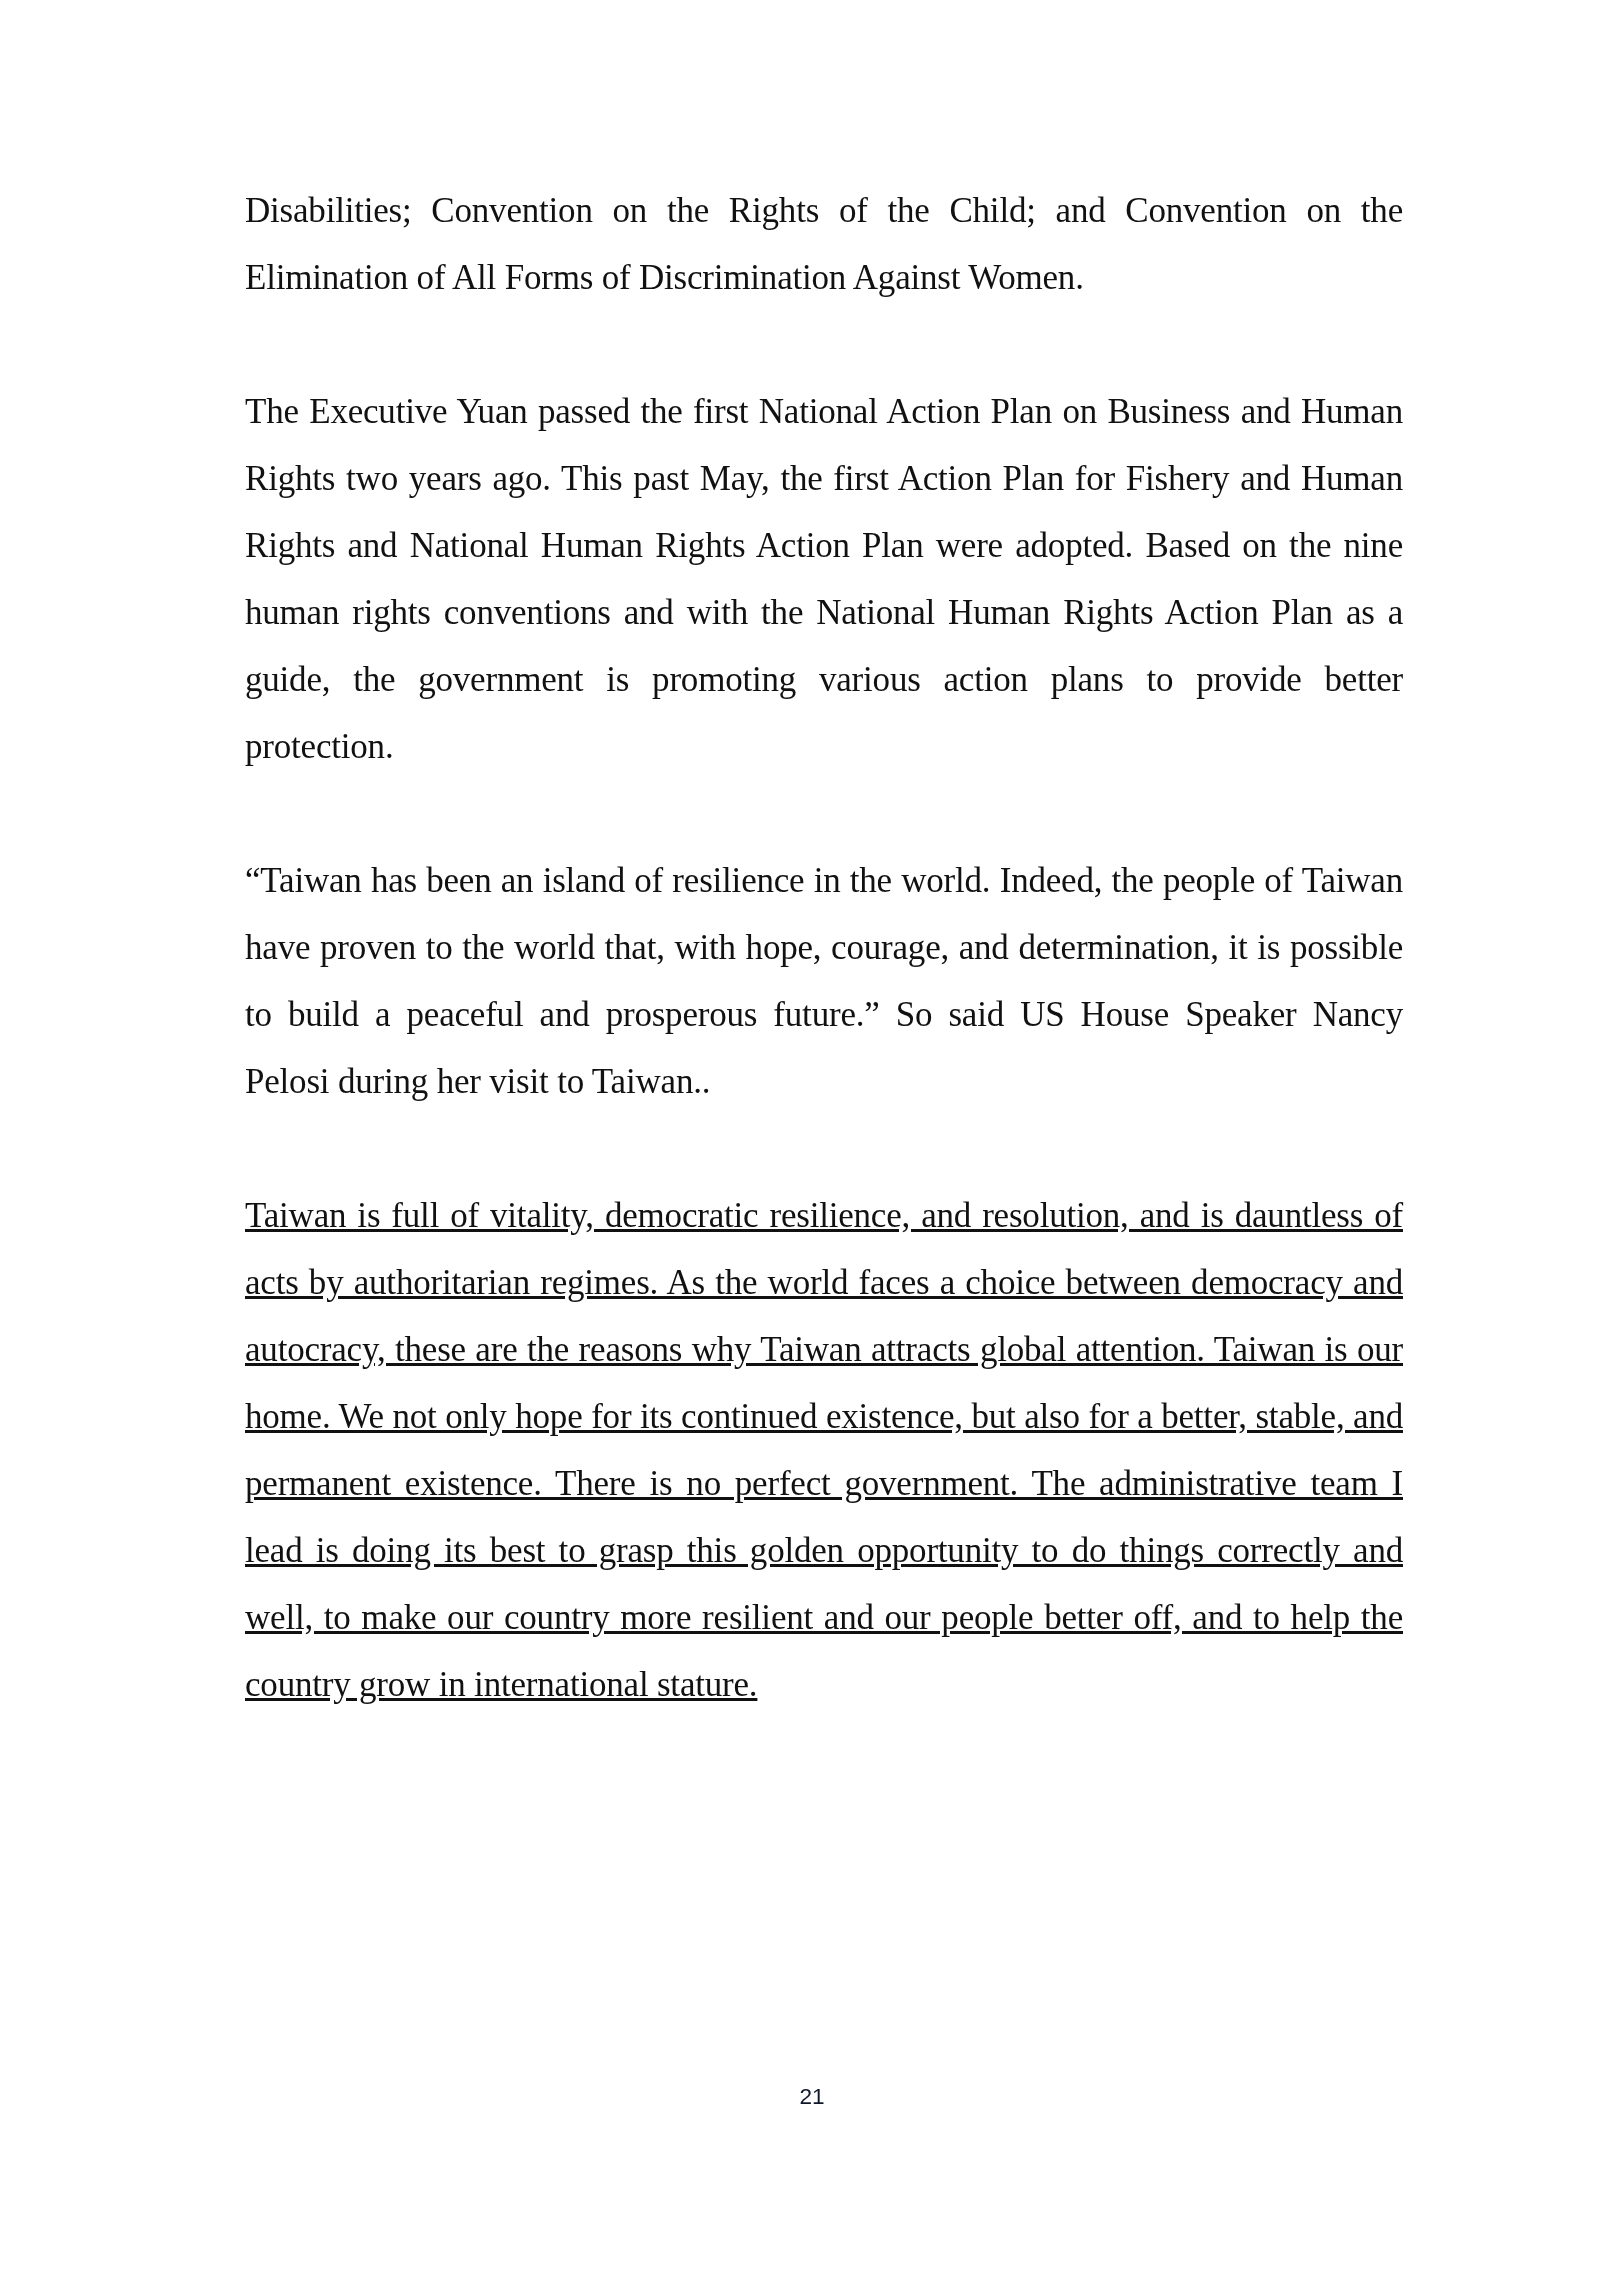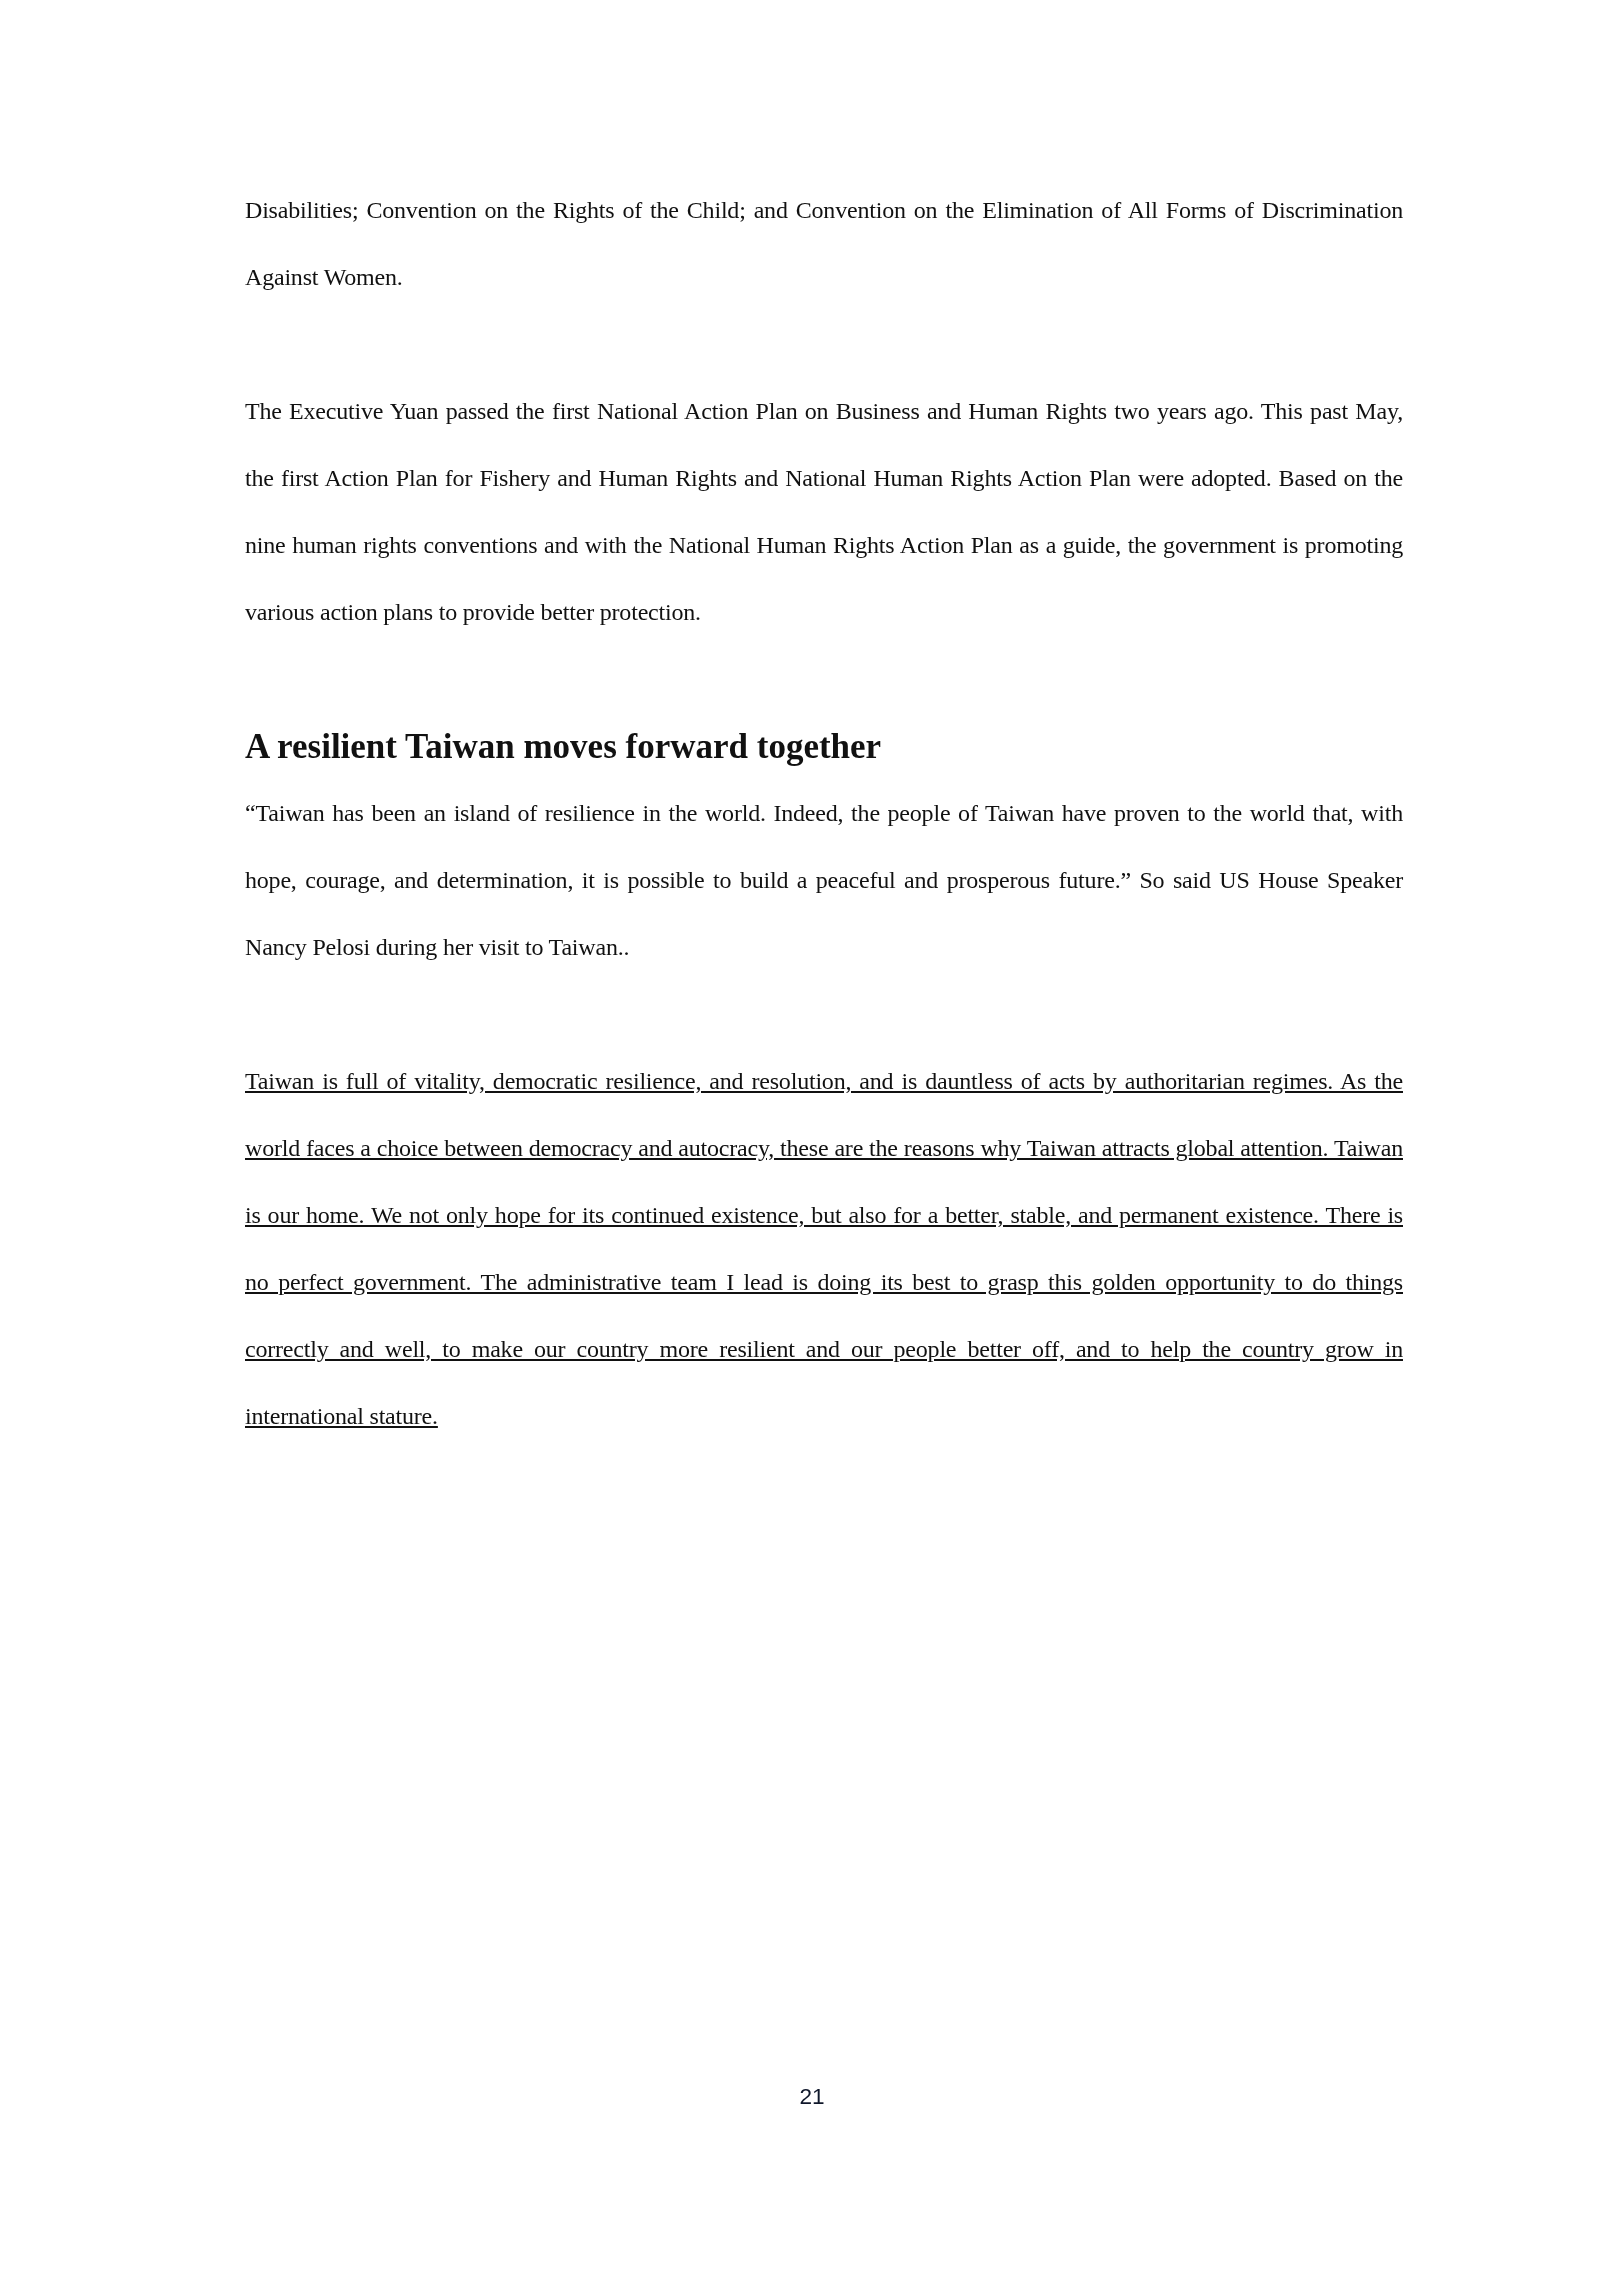--- a/index.html
+++ b/index.html
@@ -15,21 +15,21 @@
       font-family: "Liberation Serif", "DejaVu Serif", serif;
       color: #111111;
     }
     .page {
       position: absolute;
       left: 245px;
       top: 177px;
       width: 1158px;
     }
     .para {
-      font-size: 24px;
+      font-size: 35px;
       line-height: 67px;
       text-align: justify;
       margin: 0;
       letter-spacing: -0.2px;
     }
     .p1 { margin-bottom: 67px; }
     .p2 { margin-bottom: 67px; }
     .heading {
       font-size: 35px;
       line-height: 67px;
@@ -48,19 +48,18 @@
       font-size: 22.6px;
       color: #0f172a;
     }
   </style>
 </head>
 <body>
 
 <div class="page">
   <p class="para p1">Disabilities; Convention on the Rights of the Child; and Convention on the Elimination of All Forms of Discrimination Against Women.</p>
   <p class="para p2">The Executive Yuan passed the first National Action Plan on Business and Human Rights two years ago. This past May, the first Action Plan for Fishery and Human Rights and National Human Rights Action Plan were adopted. Based on the nine human rights conventions and with the National Human Rights Action Plan as a guide, the government is promoting various action plans to provide better protection.</p>
-  <h2 class="heading">A resilient Taiwan moves forward together</h2>
   <p class="para p3">“Taiwan has been an island of resilience in the world. Indeed, the people of Taiwan have proven to the world that, with hope, courage, and determination, it is possible to build a peaceful and prosperous future.” So said US House Speaker Nancy Pelosi during her visit to Taiwan..</p>
   <p class="para p4">Taiwan is full of vitality, democratic resilience, and resolution, and is dauntless of acts by authoritarian regimes. As the world faces a choice between democracy and autocracy, these are the reasons why Taiwan attracts global attention. Taiwan is our home. We not only hope for its continued existence, but also for a better, stable, and permanent existence. There is no perfect government. The administrative team I lead is doing its best to grasp this golden opportunity to do things correctly and well, to make our country more resilient and our people better off, and to help the country grow in international stature.</p>
 </div>
 
 <div class="page-number">21</div>
 
 
 </body></html>

